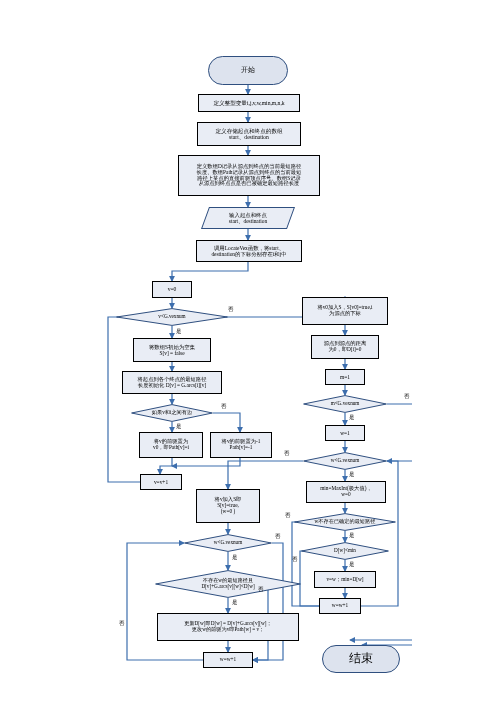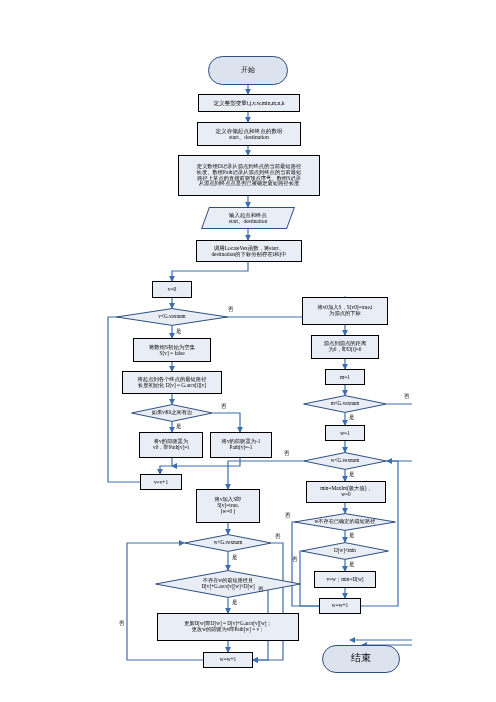--- a/index.html
+++ b/index.html
@@ -333,21 +333,21 @@
 
   <div class="node n-process-b" style="left:157px; top:613px; width:142px; height:28px; font-size:5.2px;">
     <span class="txt">更新D[w]即D[w] = D[v]+G.arcs[v][w]；
 更改w的前驱为v即Path[w] = v；</span>
   </div>
 
   <div class="node n-process-b" style="left:203px; top:652px; width:50px; height:16px; font-size:5.3px;">
     <span class="txt">w=w+1</span>
   </div>
 
-  <div class="node n-terminal" style="left:322px; top:645px; width:78px; height:28px; font-size:10px;font-family:Liberation Mono, monospace;">
+  <div class="node n-terminal" style="left:322px; top:645px; width:78px; height:28px; font-size:12px;">
     <span class="txt">结束</span>
   </div>
 
   <span class="edgelabel" style="left:176px; top:328px; font-size:5.4px;">是</span>
   <span class="edgelabel" style="left:228px; top:306px; font-size:5.4px;">否</span>
   <span class="edgelabel" style="left:176px; top:423px; font-size:5.4px;">是</span>
   <span class="edgelabel" style="left:221px; top:403px; font-size:5.4px;">否</span>
   <span class="edgelabel" style="left:349px; top:414px; font-size:5.4px;">是</span>
   <span class="edgelabel" style="left:404px; top:393px; font-size:5.4px;">否</span>
   <span class="edgelabel" style="left:349px; top:471px; font-size:5.4px;">是</span>

